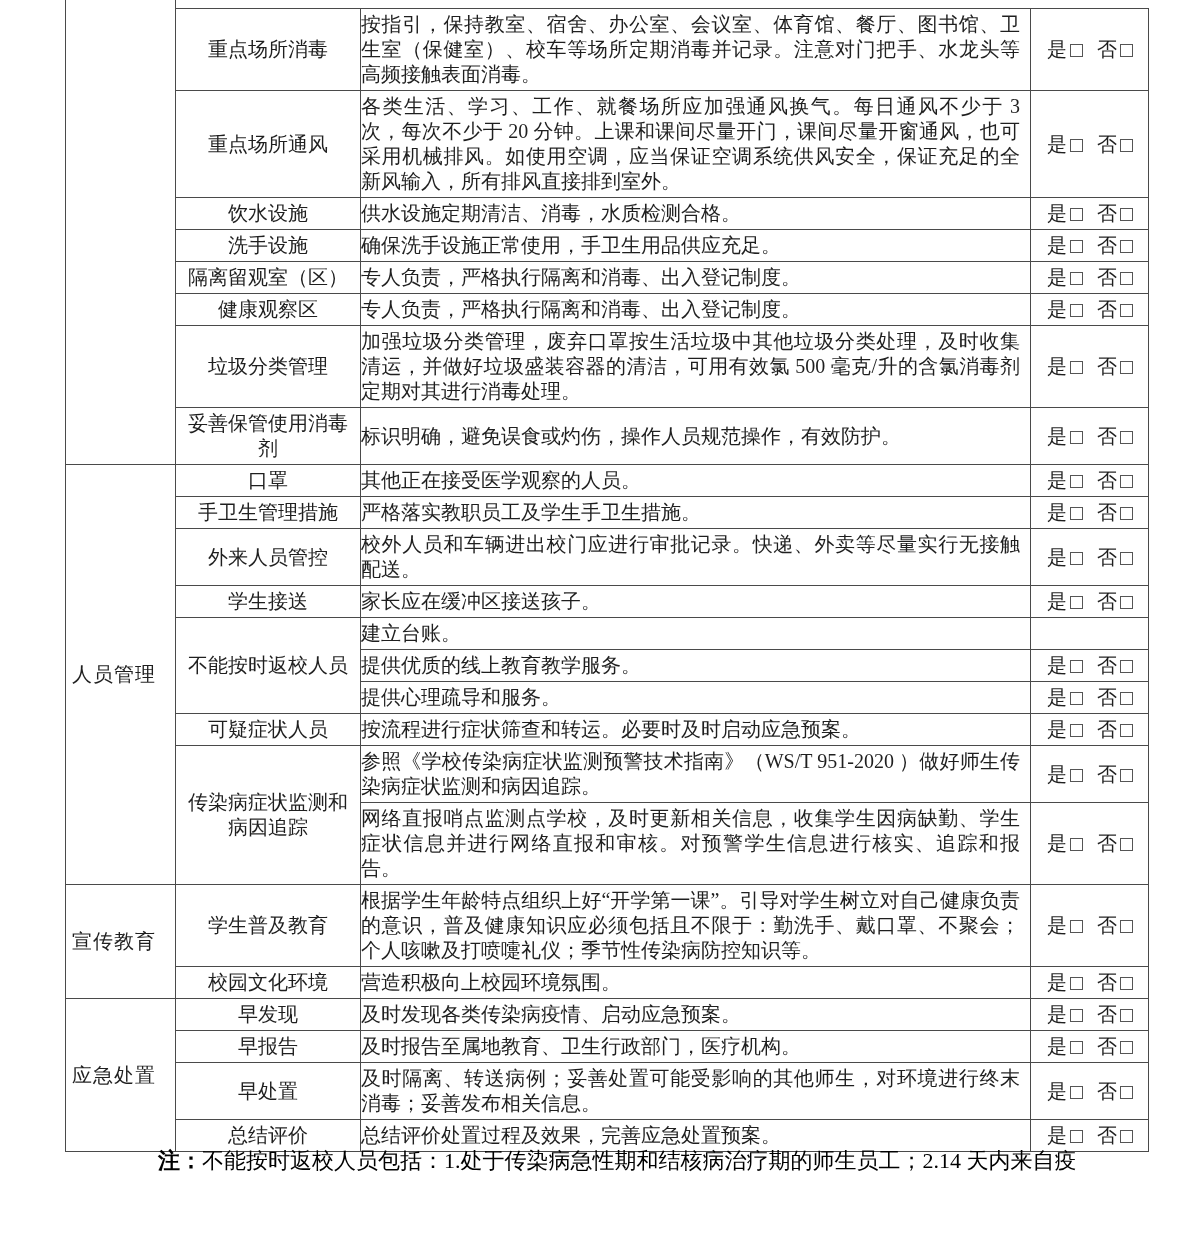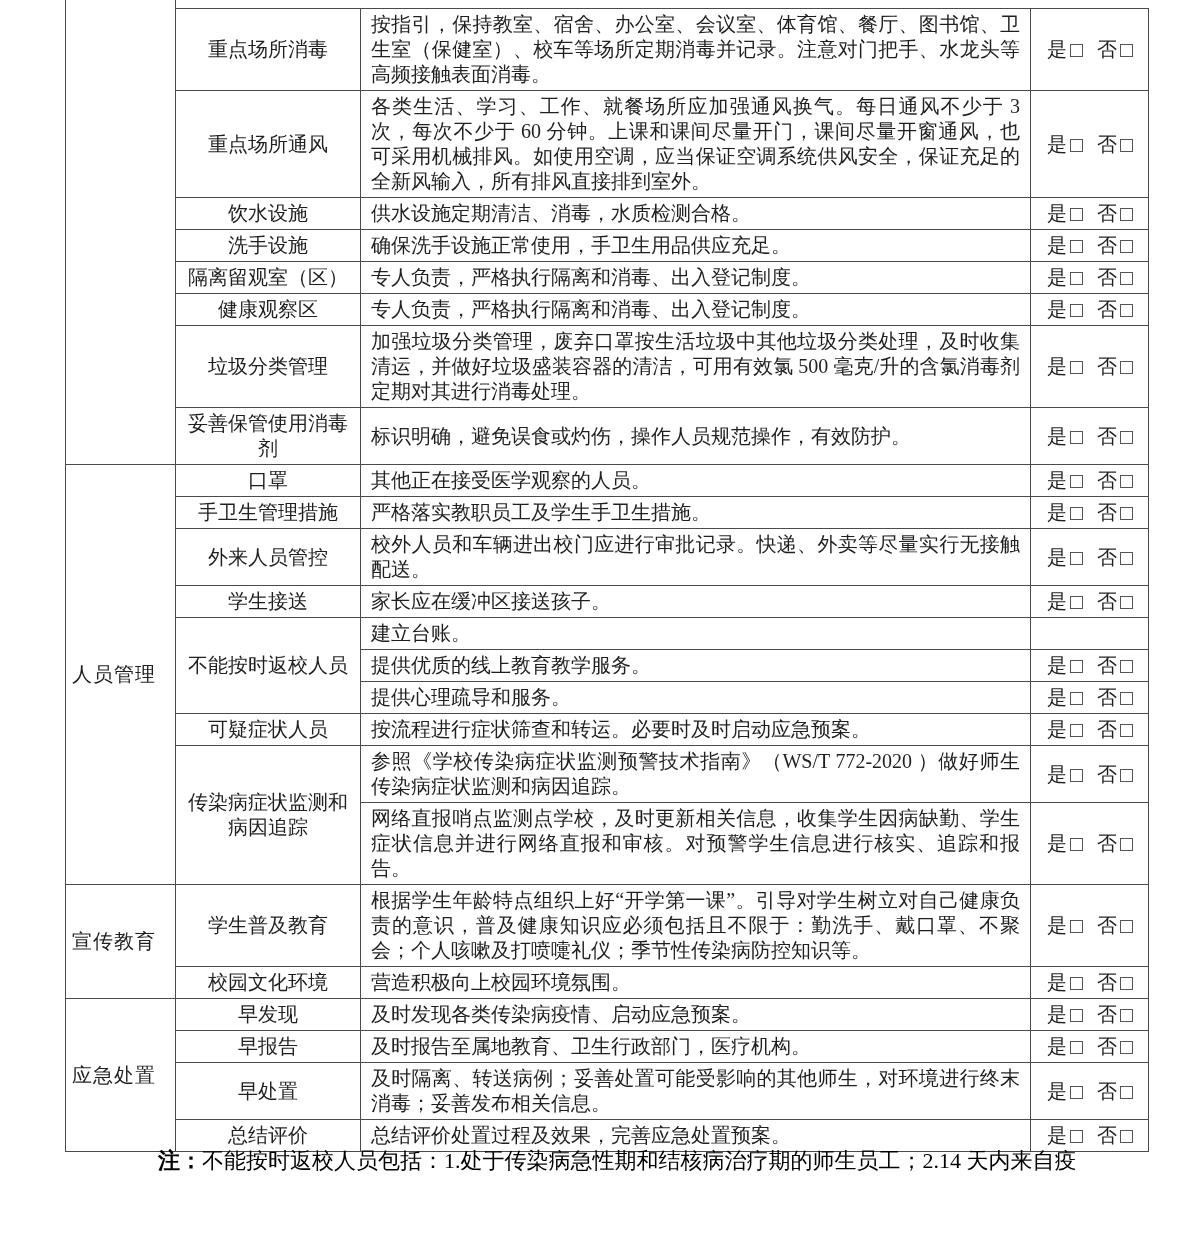--- a/index.html
+++ b/index.html
@@ -18,21 +18,21 @@
   table{border-collapse:collapse;width:1083px;table-layout:fixed;}
   td{border:1px solid #4a4a4a;vertical-align:middle;}
   td.cat{
     font-size:20px;letter-spacing:1px;padding:2px 6px;
   }
   td.cat.no-top{border-top:none;}
   td.lbl{
     text-align:center;font-size:20px;padding:3px 11px;line-height:25px;
   }
   td.desc{
-    text-align:justify;font-size:20px;line-height:25px;padding:3px 10px 3px 10px;
+    text-align:justify;font-size:20px;line-height:25px;padding:3px 10px 3px 0;
   }
   td.yn{
     text-align:center;font-size:20px;padding:2px 16px;white-space:nowrap;
   }
   .yn-group{display:inline-block;}
   .yn-group + .yn-group{margin-left:14px;}
   .cb{
     display:inline-block;width:11px;height:11px;border:1px solid #555;
     margin-left:3px;transform:translateY(1px);background:#fff;
   }
@@ -56,21 +56,21 @@
     </colgroup>
     <tbody>
         <tr>
           <td class="cat no-top" rowspan="8"></td>
           <td class="lbl" rowspan="1">重点场所消毒</td>
           <td class="desc">按指引，保持教室、宿舍、办公室、会议室、体育馆、餐厅、图书馆、卫生室（保健室）、校车等场所定期消毒并记录。注意对门把手、水龙头等高频接触表面消毒。</td>
           <td class="yn"><span class="yn-group"><span>是</span><span class="cb"></span></span><span class="yn-group"><span>否</span><span class="cb"></span></span></td>
         </tr>
         <tr>
           <td class="lbl" rowspan="1">重点场所通风</td>
-          <td class="desc">各类生活、学习、工作、就餐场所应加强通风换气。每日通风不少于 3 次，每次不少于 60 分钟。上课和课间尽量开门，课间尽量开窗通风，也可采用机械排风。如使用空调，应当保证空调系统供风安全，保证充足的全新风输入，所有排风直接排到室外。</td>
+          <td class="desc">各类生活、学习、工作、就餐场所应加强通风换气。每日通风不少于 3 次，每次不少于 20 分钟。上课和课间尽量开门，课间尽量开窗通风，也可采用机械排风。如使用空调，应当保证空调系统供风安全，保证充足的全新风输入，所有排风直接排到室外。</td>
           <td class="yn"><span class="yn-group"><span>是</span><span class="cb"></span></span><span class="yn-group"><span>否</span><span class="cb"></span></span></td>
         </tr>
         <tr>
           <td class="lbl" rowspan="1">饮水设施</td>
           <td class="desc">供水设施定期清洁、消毒，水质检测合格。</td>
           <td class="yn"><span class="yn-group"><span>是</span><span class="cb"></span></span><span class="yn-group"><span>否</span><span class="cb"></span></span></td>
         </tr>
         <tr>
           <td class="lbl" rowspan="1">洗手设施</td>
           <td class="desc">确保洗手设施正常使用，手卫生用品供应充足。</td>
@@ -130,21 +130,21 @@
           <td class="desc">提供心理疏导和服务。</td>
           <td class="yn"><span class="yn-group"><span>是</span><span class="cb"></span></span><span class="yn-group"><span>否</span><span class="cb"></span></span></td>
         </tr>
         <tr>
           <td class="lbl" rowspan="1">可疑症状人员</td>
           <td class="desc">按流程进行症状筛查和转运。必要时及时启动应急预案。</td>
           <td class="yn"><span class="yn-group"><span>是</span><span class="cb"></span></span><span class="yn-group"><span>否</span><span class="cb"></span></span></td>
         </tr>
         <tr>
           <td class="lbl" rowspan="2">传染病症状监测和病因追踪</td>
-          <td class="desc">参照《学校传染病症状监测预警技术指南》（WS/T 772-2020 ）做好师生传染病症状监测和病因追踪。</td>
+          <td class="desc">参照《学校传染病症状监测预警技术指南》（WS/T 951-2020 ）做好师生传染病症状监测和病因追踪。</td>
           <td class="yn"><span class="yn-group"><span>是</span><span class="cb"></span></span><span class="yn-group"><span>否</span><span class="cb"></span></span></td>
         </tr>
         <tr>
           <td class="desc">网络直报哨点监测点学校，及时更新相关信息，收集学生因病缺勤、学生症状信息并进行网络直报和审核。对预警学生信息进行核实、追踪和报告。</td>
           <td class="yn"><span class="yn-group"><span>是</span><span class="cb"></span></span><span class="yn-group"><span>否</span><span class="cb"></span></span></td>
         </tr>
         <tr>
           <td class="cat" rowspan="2">宣传教育</td>
           <td class="lbl" rowspan="1">学生普及教育</td>
           <td class="desc">根据学生年龄特点组织上好“开学第一课”。引导对学生树立对自己健康负责的意识，普及健康知识应必须包括且不限于：勤洗手、戴口罩、不聚会；个人咳嗽及打喷嚏礼仪；季节性传染病防控知识等。</td>

